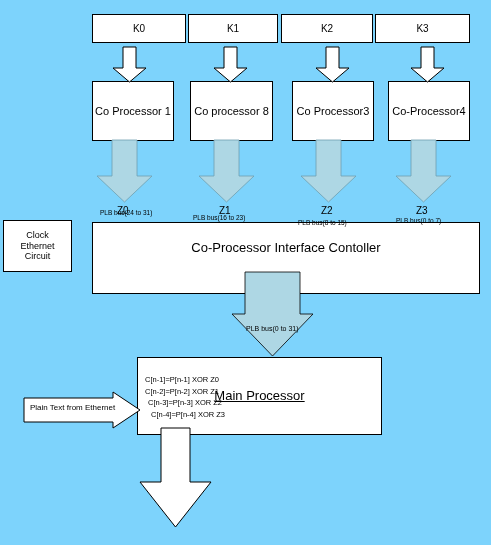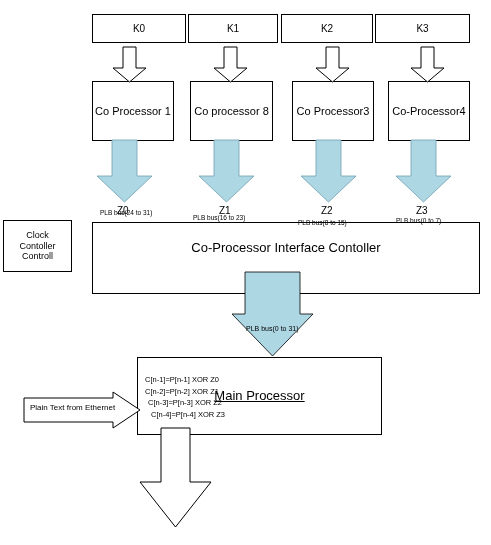--- a/index.html
+++ b/index.html
@@ -4,21 +4,21 @@
 <style>
   html, body {
     margin: 0;
     padding: 0;
     background: #000000;
   }
   #canvas {
     position: relative;
     width: 491px;
     height: 545px;
-    background: #ffffff;
+    background: #7dd3fc;
     overflow: hidden;
     font-family: "Liberation Sans", sans-serif;
   }
   .box {
     position: absolute;
     background: #ffffff;
     border: 1px solid #000000;
     box-sizing: border-box;
     display: flex;
     align-items: center;
@@ -141,22 +141,22 @@
   </div>
   <div class="box cp-box" style="left:292px; top:81px; width:82px;">
     <span>Co Processor3</span>
   </div>
   <div class="box cp-box" style="left:388px; top:81px; width:82px;">
     <span>Co-Processor4</span>
   </div>
 
   <div class="box clock-box">
     <div>
-      <div>Clock Contoller</div>
-      <div>Controll</div>
+      <div>Clock Ethernet</div>
+      <div>Circuit</div>
     </div>
   </div>
 
   <div class="box ctrl-box">
     <span class="ctrl-title">Co-Processor Interface Contoller</span>
   </div>
 
   <div class="box main-box">
     <span>Main Processor</span>
   </div>

